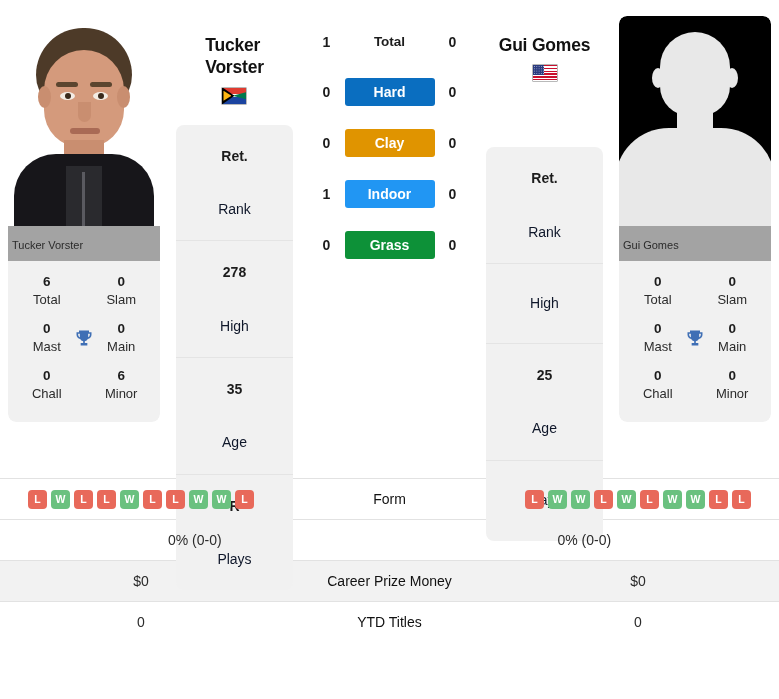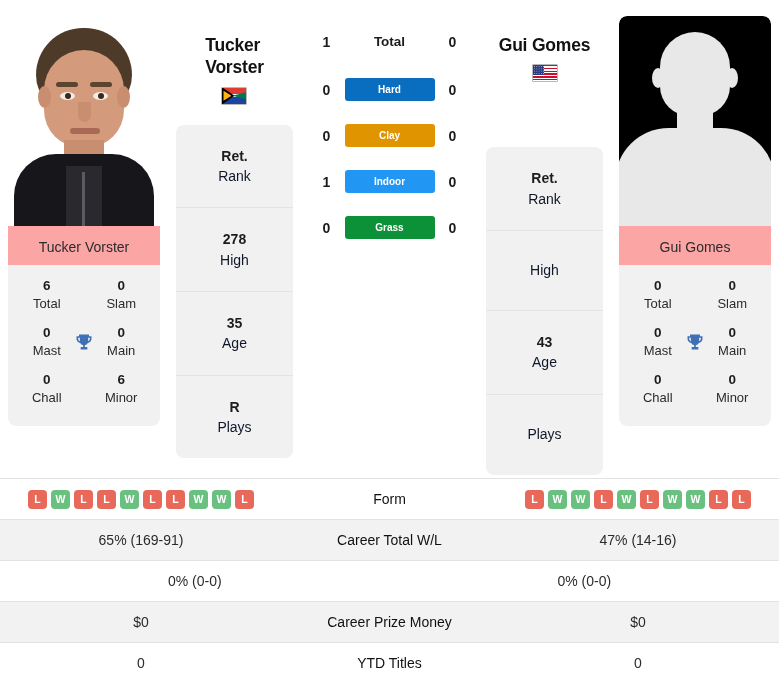--- a/index.html
+++ b/index.html
@@ -79,24 +79,23 @@
   }
   .ps-ear-l { position: absolute; left: 33px; top: 52px; width: 12px; height: 20px; background: #e8e8e8; border-radius: 50%; }
   .ps-ear-r { position: absolute; left: 107px; top: 52px; width: 12px; height: 20px; background: #e8e8e8; border-radius: 50%; }
   .ps-neck { position: absolute; left: 58px; top: 90px; width: 36px; height: 34px; background: #e8e8e8; }
   .ps-body {
     position: absolute; left: -4px; top: 112px; width: 160px; height: 100px;
     background: #e8e8e8; border-radius: 54px 54px 0 0;
   }
 
   .name-strip {
-    background: #fca5a5;
-    text-align: center;
+    background: #a3a3a3;
     padding: 13px 4px 10px 4px;
-    font-size: 14px;
+    font-size: 11px;
     color: #2b2b2b;
   }
   .stat-grid {
     background: #f1f1f1;
     padding: 6px 0 14px 0;
     border-radius: 0 0 8px 8px;
   }
   .stat-row {
     display: flex;
     align-items: center;
@@ -119,20 +118,21 @@
     align-self: flex-start;
   }
   .info-box {
     text-align: center;
     padding: 21px 4px;
     border-bottom: 1px solid #e4e4e4;
     min-height: 80px;
     display: flex;
     flex-direction: column;
     justify-content: center;
+    gap: 33px;
   }
   .info-box:last-child { border-bottom: none; }
   .info-val { font-size: 14px; font-weight: bold; color: #1c1c1c; line-height: 1.45; min-height: 0; }
   .info-val:empty { display: none; }
   .info-lbl { font-size: 14px; color: #0f172a; line-height: 1.45; }
 
   
   .heading-col {
     flex: none;
     text-align: left;
@@ -213,21 +213,21 @@
     text-align: center;
     font-size: 14px;
     font-weight: bold;
     color: #1c1c1c;
     flex: none;
   }
   .h2h-pill {
     width: 90px;
     text-align: center;
     color: #ffffff;
-    font-size: 10px;
+    font-size: 14px;
     font-weight: bold;
     padding: 6px 0;
     border-radius: 3px;
     flex: none;
   }
   .h2h-pill.plain {
     background: transparent;
     color: #1c1c1c;
     font-weight: bold;
     font-size: 13.5px;
@@ -426,21 +426,21 @@
       <div class="info-col" style="margin-top:65px;">
         <div class="info-box">
           <div class="info-val">Ret.</div>
           <div class="info-lbl">Rank</div>
         </div>
         <div class="info-box">
 
           <div class="info-lbl">High</div>
         </div>
         <div class="info-box">
-          <div class="info-val">43</div>
+          <div class="info-val">25</div>
           <div class="info-lbl">Age</div>
         </div>
         <div class="info-box">
 
           <div class="info-lbl">Plays</div>
         </div>
       </div>
     </div>
 
     <div class="player-card">
@@ -524,25 +524,20 @@
             <div class="badge w">W</div>
             <div class="badge l">L</div>
             <div class="badge w">W</div>
             <div class="badge w">W</div>
             <div class="badge l">L</div>
             <div class="badge l">L</div>
           </div>
       </div>
     </div>
 
-    <div class="trow alt">
-      <div class="tcell">65% (169-91)</div>
-      <div class="tcell mid">Career Total W/L</div>
-      <div class="tcell">47% (14-16)</div>
-    </div>
 
     <div class="trow">
       <div class="tcell">0% (0-0)</div>
       <div class="tcell">0% (0-0)</div>
     </div>
 
     <div class="trow alt">
       <div class="tcell">$0</div>
       <div class="tcell mid">Career Prize Money</div>
       <div class="tcell">$0</div>

